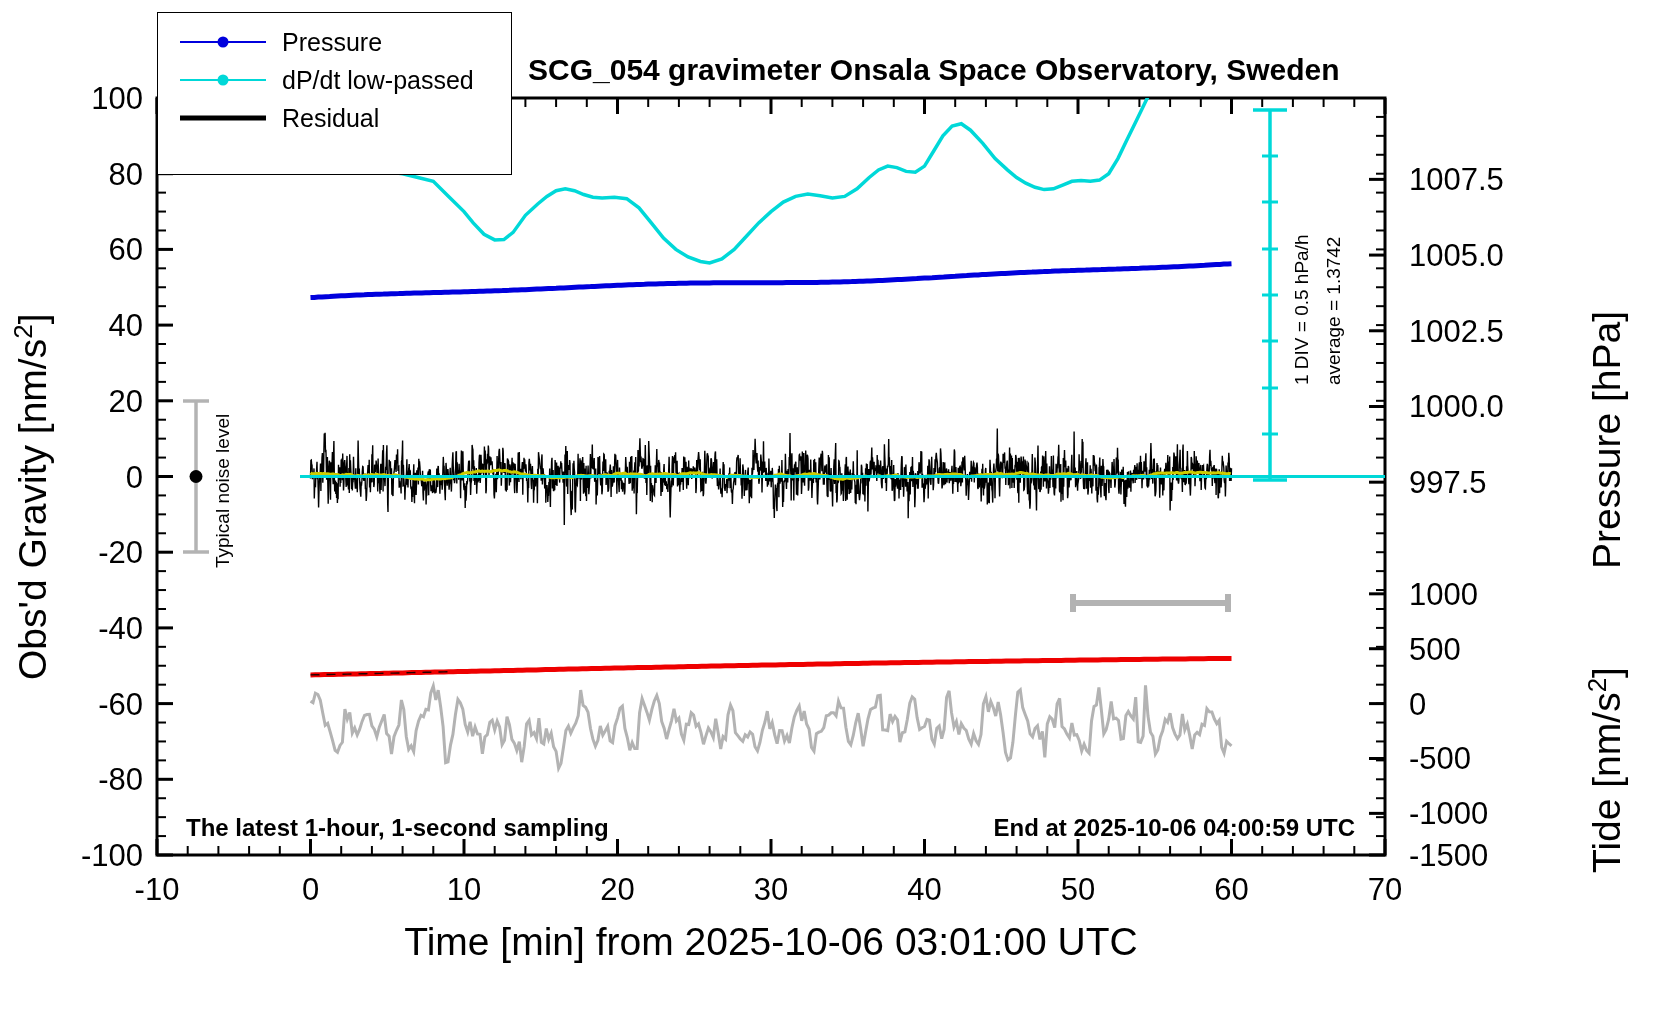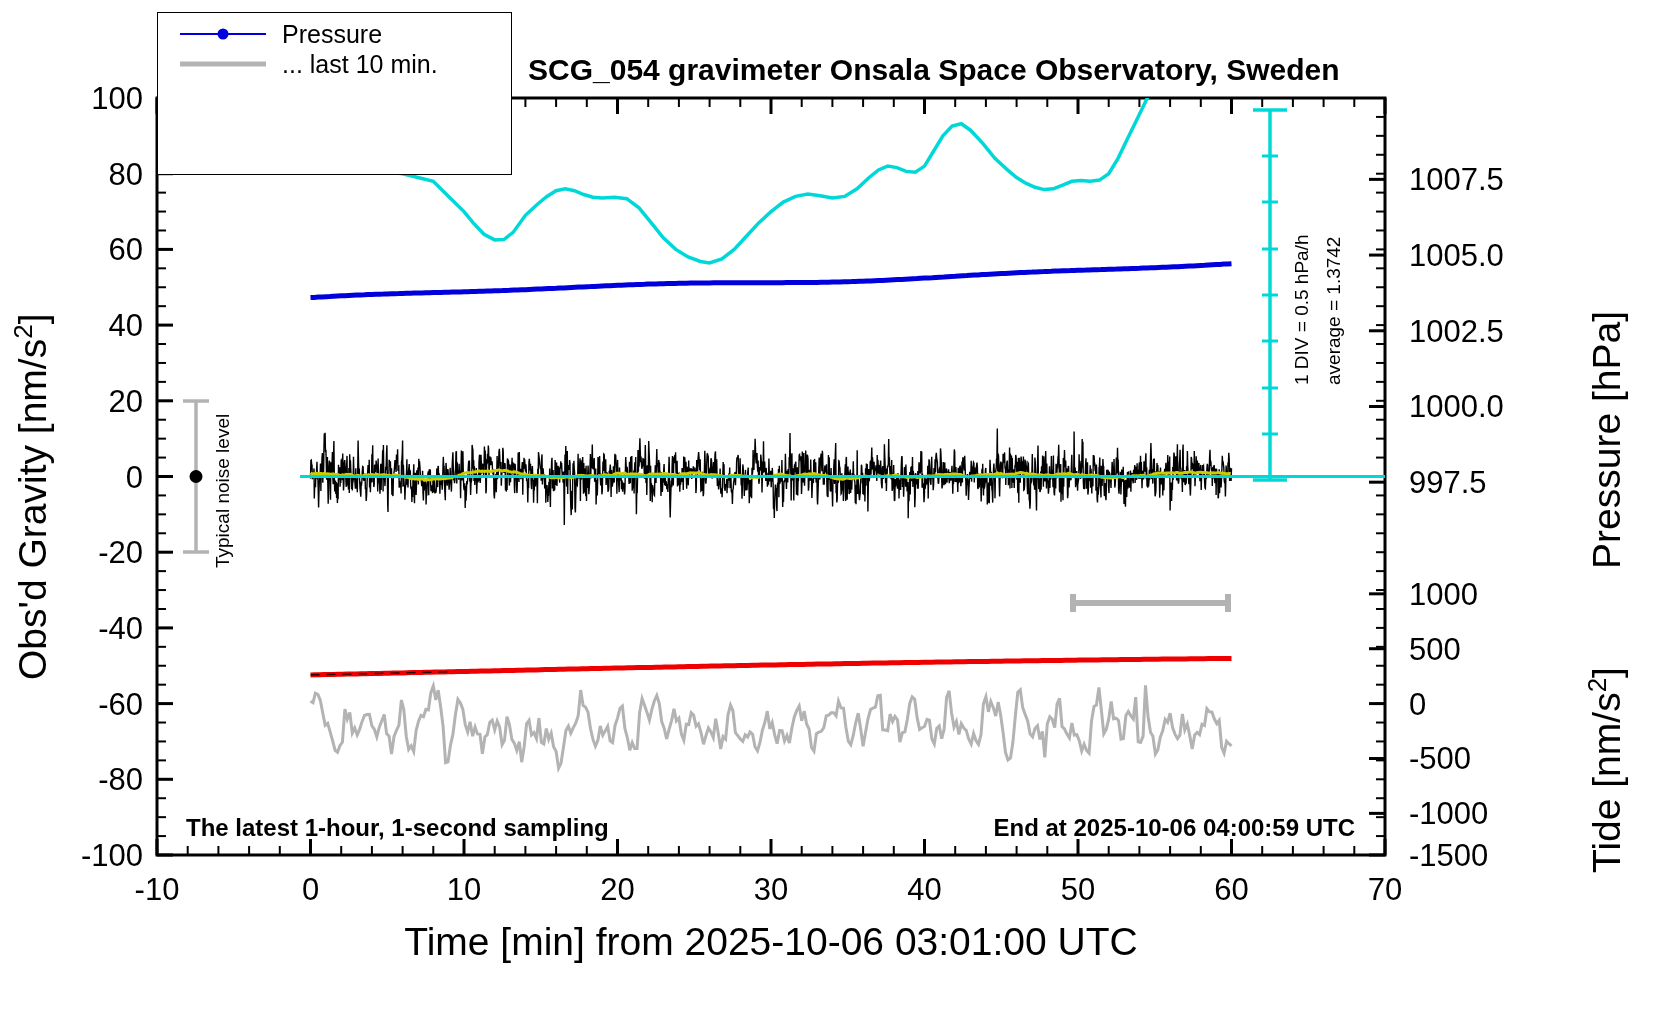--- a/index.html
+++ b/index.html
@@ -9,21 +9,21 @@
   .axtxt{font-family:"Liberation Sans",sans-serif;fill:#000;}
   .axislab{font-size:39px;}
   .title{font-size:30px;font-weight:bold;}
   .annot{font-size:24px;font-weight:bold;}
   .smallrot{font-size:19px;}
   #legend{
     position:absolute;left:157px;top:12px;width:355px;height:163px;
     background:#fff;border:1.5px solid #000;box-sizing:border-box;
     padding:6px 0 0 0;
   }
-  .legrow{display:flex;align-items:center;height:30px;margin-top:0;}
+  .legrow{display:flex;align-items:center;height:30px;margin-top:8px;}
   .legsym{width:86px;height:30px;position:relative;flex:0 0 86px;margin-left:22px;}
   .legsym .ln{position:absolute;left:0;top:50%;width:86px;transform:translateY(-50%);}
   .legsym .dot{position:absolute;left:39px;top:50%;width:11px;height:11px;border-radius:50%;transform:translate(-50%,-50%);margin-left:4px;}
   .leglabel{margin-left:16px;font-size:25px;color:#000;white-space:nowrap;font-family:"Liberation Sans",sans-serif;}
 </style>
 </head>
 <body>
 
 <div id="stage">
 
@@ -334,19 +334,26 @@
   <div id="legend">
       <div class="legrow">
         <div class="legsym">
           <div class="ln" style="border-top: 2px solid rgb(0, 0, 221);"></div>
           <div class="dot" style="background: rgb(0, 0, 221);"></div>
         </div>
         <div class="leglabel">Pressure</div>
       </div>
       <div class="legrow">
         <div class="legsym">
-          <div class="ln" style="border-top: 5px solid rgb(179, 179, 179);"></div>
+          <div class="ln" style="border-top: 2px solid rgb(0, 216, 216);"></div>
+          <div class="dot" style="background: rgb(0, 216, 216);"></div>
         </div>
-        <div class="leglabel">... last 10 min.</div>
+        <div class="leglabel">dP/dt low-passed</div>
+      </div>
+      <div class="legrow">
+        <div class="legsym">
+          <div class="ln" style="border-top: 5px solid rgb(0, 0, 0);"></div>
+        </div>
+        <div class="leglabel">Residual</div>
       </div>
     </div>
 
 </div>
 
 </body></html>

